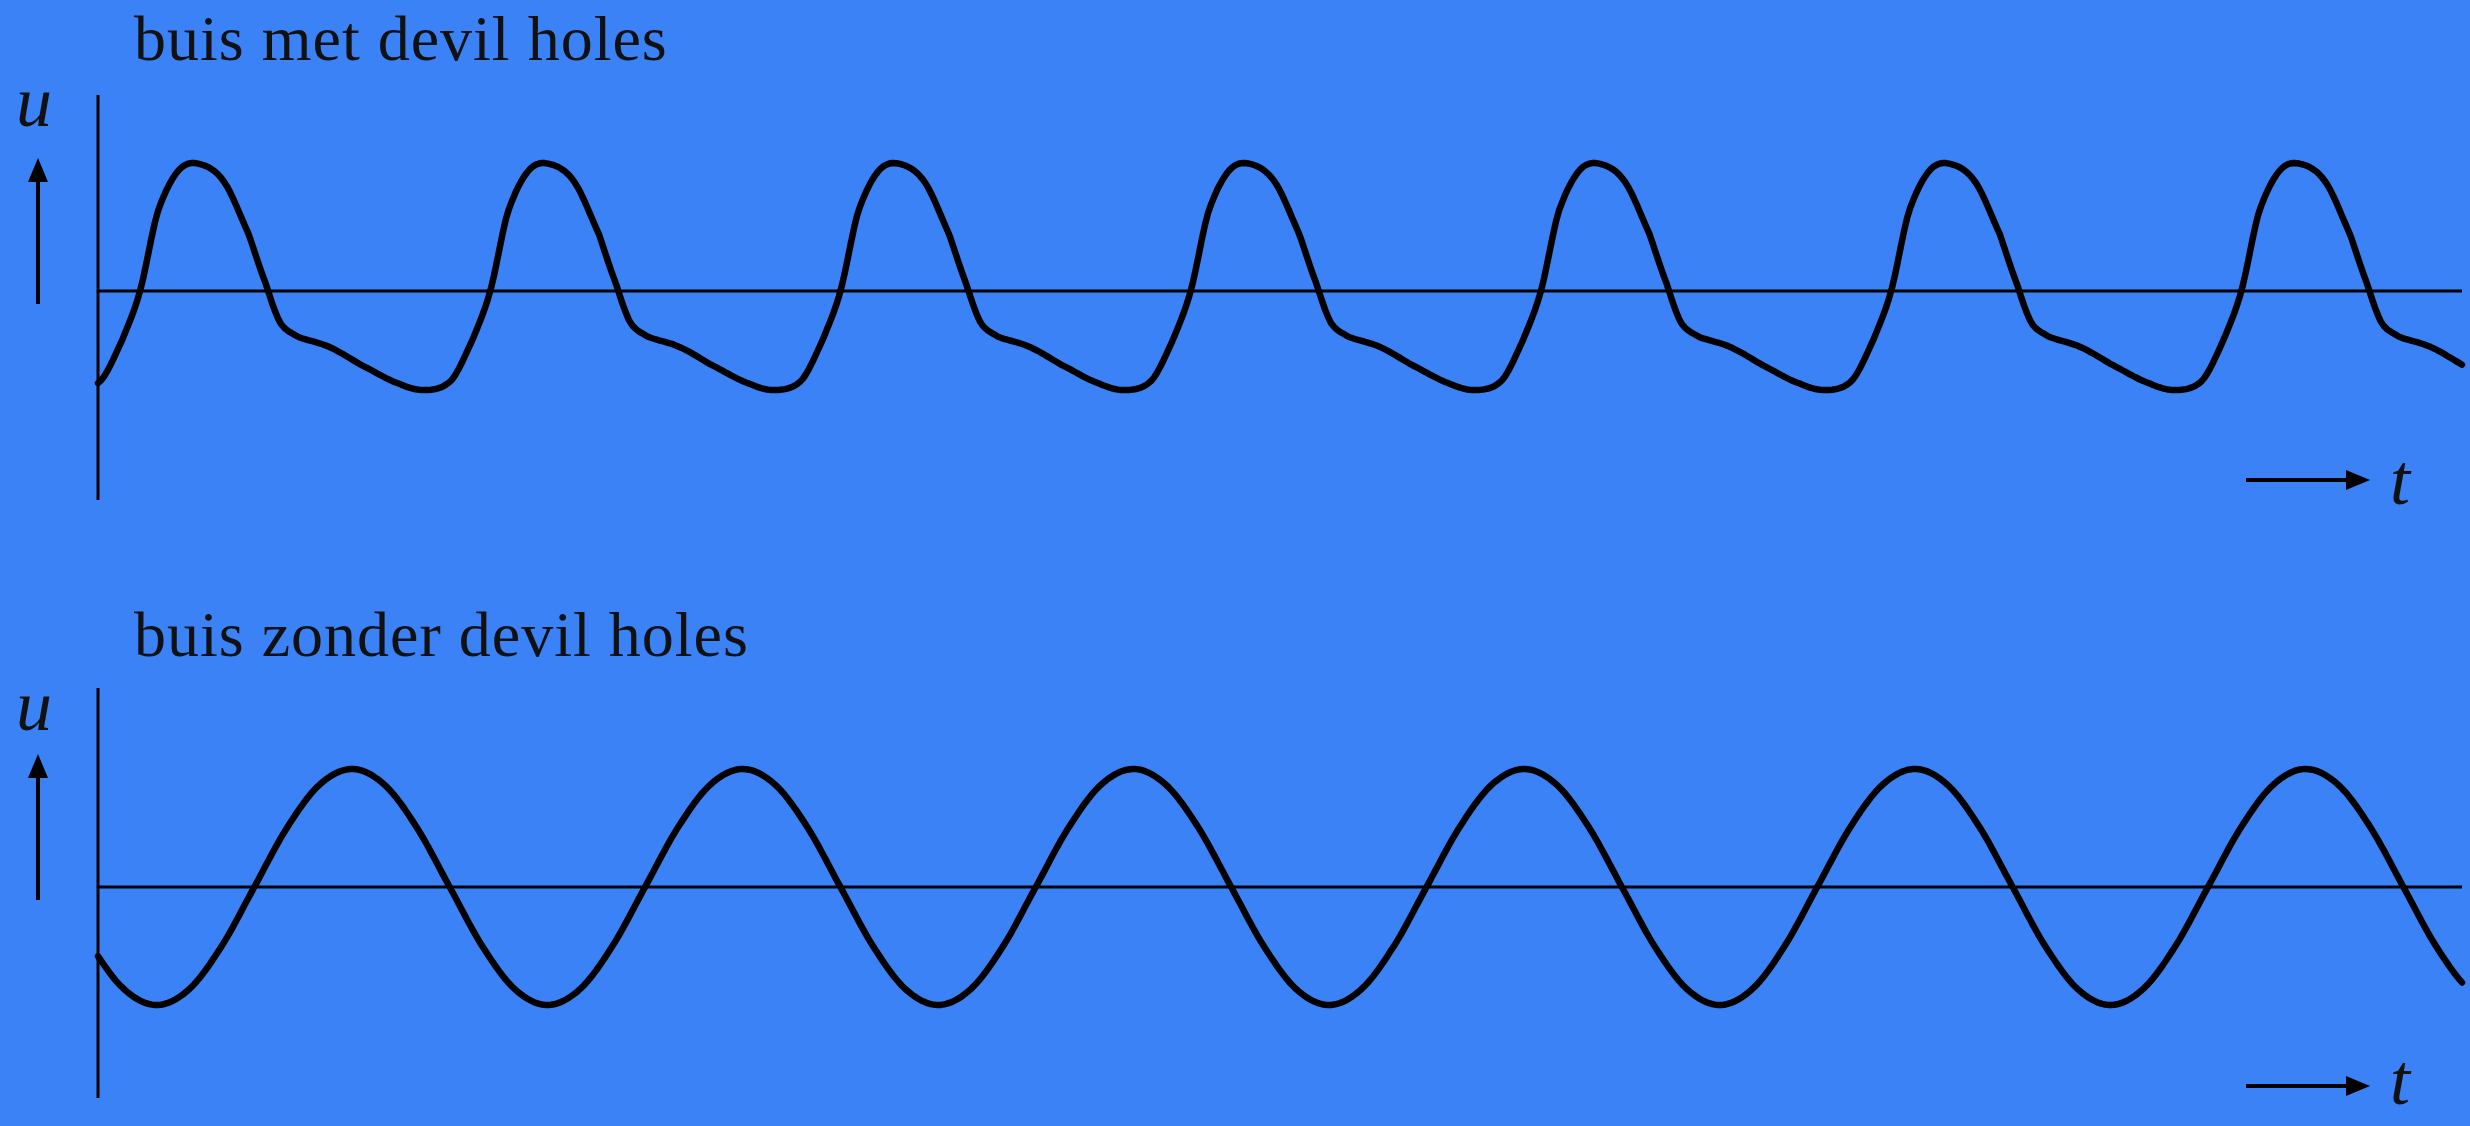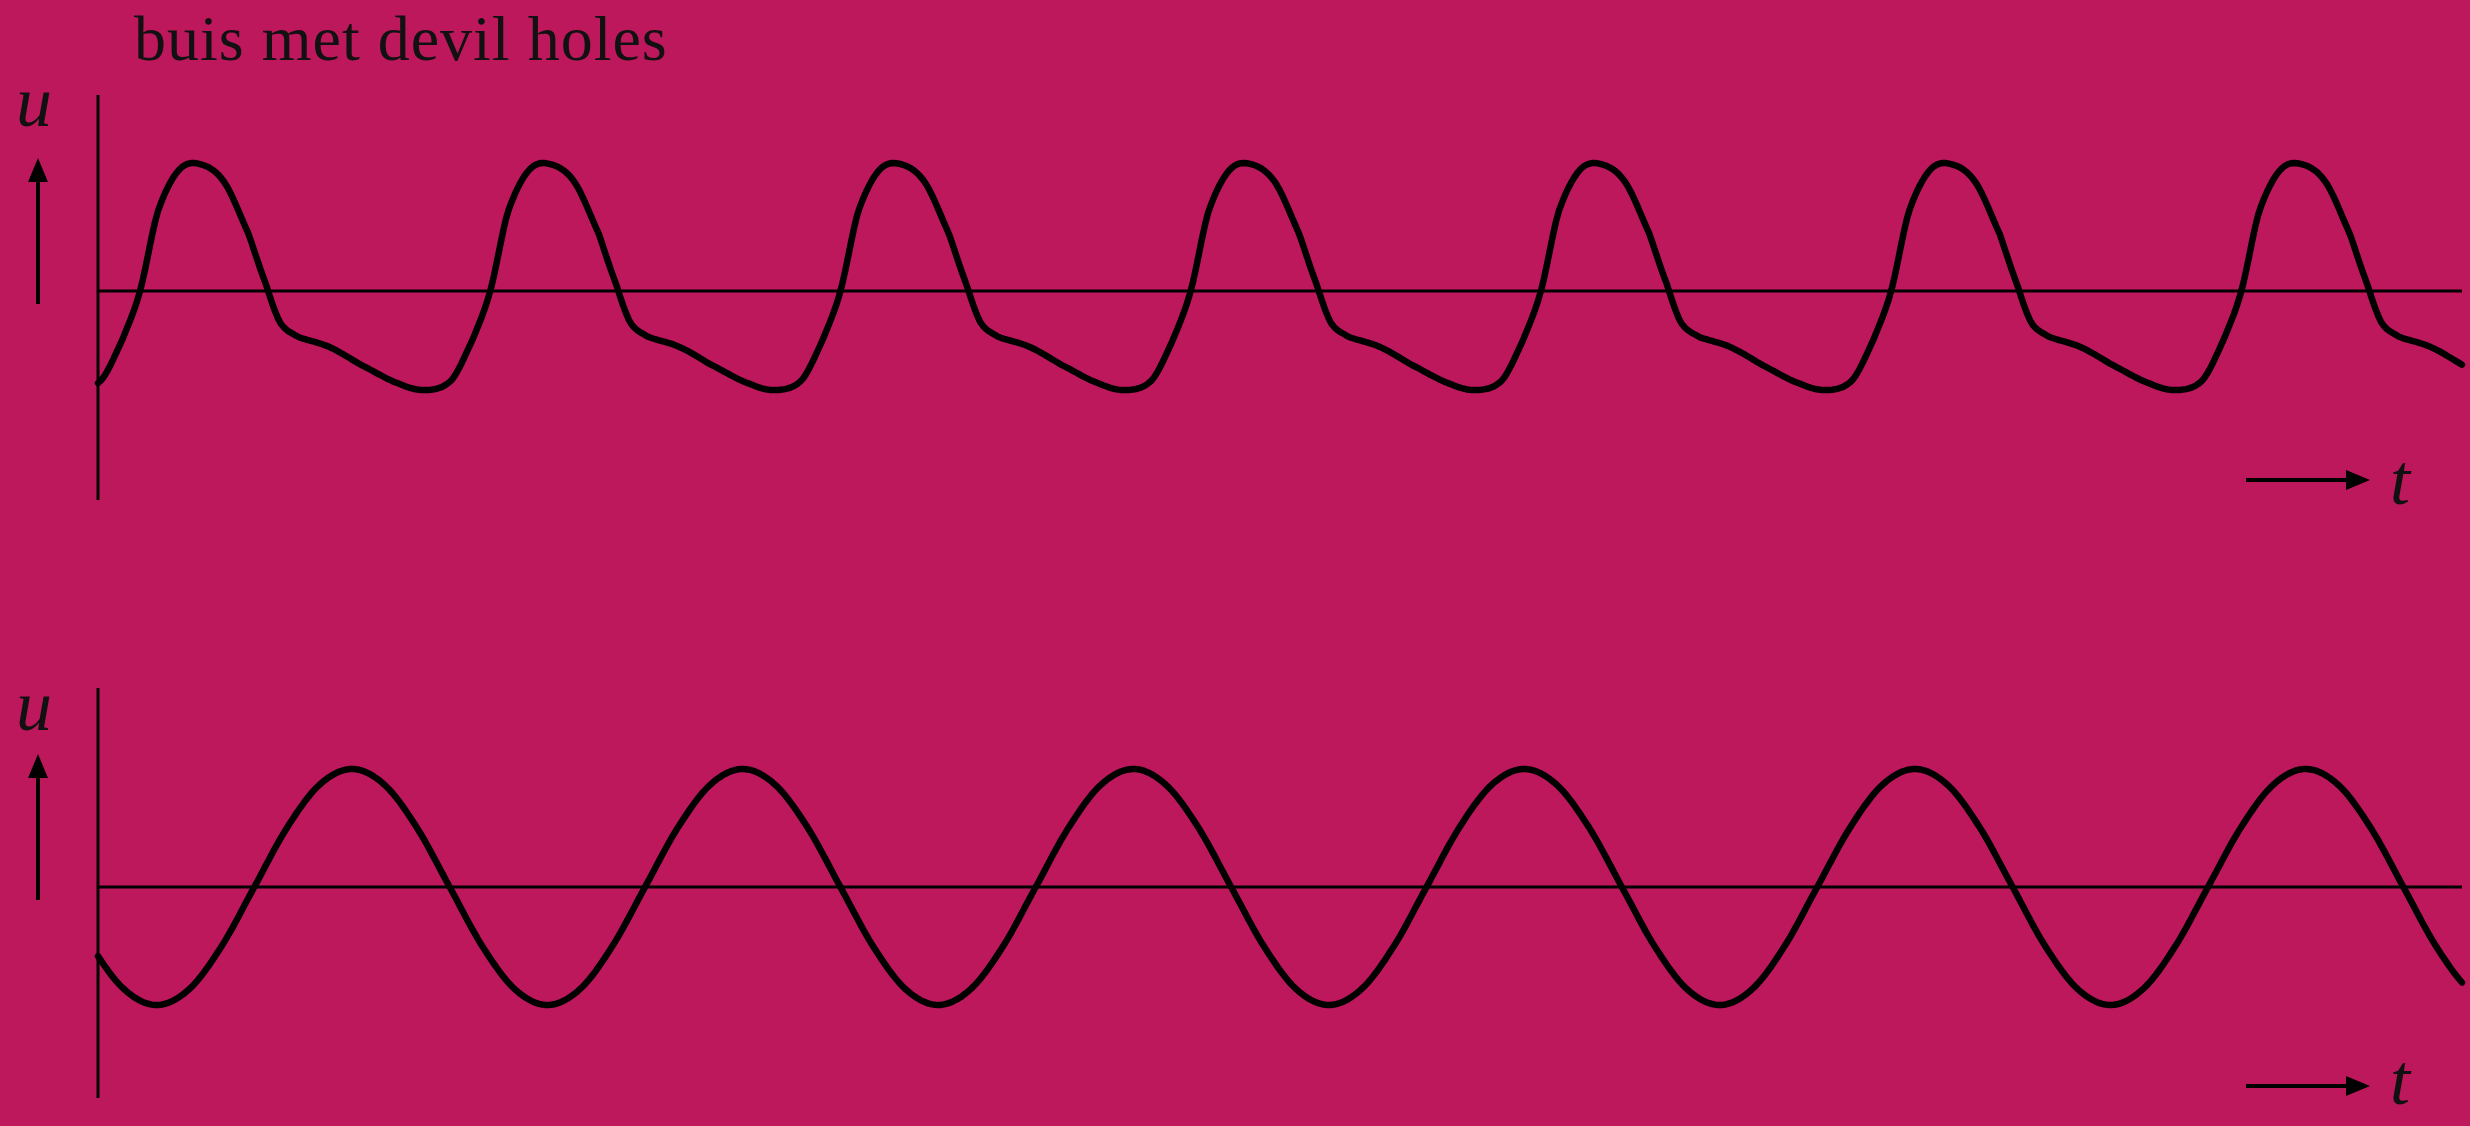--- a/index.html
+++ b/index.html
@@ -1,19 +1,19 @@
 <!DOCTYPE html>
 <html><head>
 <meta charset="utf-8">
 <style>
   html,body{margin:0;padding:0;background:#ffffff;}
   .page{
     position:relative;
     width:2470px;height:1126px;
-    background:#be185d;
+    background:#3b82f6;
     font-family:"Liberation Serif", serif;
     overflow:hidden;
   }
   .plot-svg{position:absolute;left:0;top:0;width:2470px;height:1126px;}
   .chart-title{
     position:absolute;
     font-size:64px;
     color:#111111;
     letter-spacing:1px;
     white-space:nowrap;
@@ -51,16 +51,17 @@
       <polygon points="38,754 28,778 48,778" fill="#000000"></polygon>
       <line x1="2246" y1="1086" x2="2352" y2="1086" stroke="#000000" stroke-width="4"></line>
       <polygon points="2370,1086 2346,1076 2346,1096" fill="#000000"></polygon>
       <path d="M98.0 956.1 L101.0 960.6 L104.0 965.0 L107.0 969.2 L110.0 973.3 L113.0 977.2 L116.0 980.8 L119.0 984.2 L122.0 987.2 L125.0 990.0 L128.0 992.6 L131.0 994.9 L134.0 997.1 L137.0 998.9 L140.0 1000.6 L143.0 1002.0 L146.0 1003.2 L149.0 1004.0 L152.0 1004.6 L155.0 1005.0 L158.0 1005.0 L161.0 1004.7 L164.0 1004.1 L167.0 1003.2 L170.0 1002.1 L173.0 1000.7 L176.0 999.1 L179.0 997.2 L182.0 995.1 L185.0 992.8 L188.0 990.2 L191.0 987.5 L194.0 984.4 L197.0 981.0 L200.0 977.4 L203.0 973.6 L206.0 969.5 L209.0 965.3 L212.0 960.9 L215.0 956.4 L218.0 951.8 L221.0 947.2 L224.0 942.4 L227.0 937.4 L230.0 932.2 L233.0 926.8 L236.0 921.3 L239.0 915.7 L242.0 910.0 L245.0 904.3 L248.0 898.7 L251.0 893.1 L254.0 887.5 L257.0 882.1 L260.0 876.5 L263.0 870.8 L266.0 865.1 L269.0 859.5 L272.0 853.8 L275.0 848.3 L278.0 842.9 L281.0 837.6 L284.0 832.6 L287.0 827.8 L290.0 823.1 L293.0 818.5 L296.0 813.9 L299.0 809.5 L302.0 805.3 L305.0 801.2 L308.0 797.3 L311.0 793.7 L314.0 790.2 L317.0 787.1 L320.0 784.3 L323.0 781.7 L326.0 779.4 L329.0 777.2 L332.0 775.3 L335.0 773.6 L338.0 772.1 L341.0 771.0 L344.0 770.1 L347.0 769.4 L350.0 769.1 L353.0 769.0 L356.0 769.3 L359.0 769.8 L362.0 770.6 L365.0 771.7 L368.0 773.1 L371.0 774.7 L374.0 776.6 L377.0 778.6 L380.0 780.9 L383.0 783.5 L386.0 786.2 L389.0 789.2 L392.0 792.5 L395.0 796.1 L398.0 799.9 L401.0 803.9 L404.0 808.2 L407.0 812.5 L410.0 817.0 L413.0 821.6 L416.0 826.2 L419.0 831.0 L422.0 836.0 L425.0 841.2 L428.0 846.5 L431.0 852.1 L434.0 857.6 L437.0 863.3 L440.0 869.0 L443.0 874.6 L446.0 880.3 L449.0 885.8 L452.0 891.3 L455.0 896.8 L458.0 902.5 L461.0 908.2 L464.0 913.8 L467.0 919.5 L470.0 925.0 L473.0 930.4 L476.0 935.7 L479.0 940.8 L482.0 945.7 L485.0 950.3 L488.0 955.0 L491.0 959.5 L494.0 963.9 L497.0 968.2 L500.0 972.3 L503.0 976.2 L506.0 979.9 L509.0 983.3 L512.0 986.5 L515.0 989.4 L518.0 992.0 L521.0 994.4 L524.0 996.5 L527.0 998.5 L530.0 1000.2 L533.0 1001.7 L536.0 1002.9 L539.0 1003.9 L542.0 1004.5 L545.0 1004.9 L548.0 1005.0 L551.0 1004.8 L554.0 1004.3 L557.0 1003.5 L560.0 1002.4 L563.0 1001.1 L566.0 999.5 L569.0 997.7 L572.0 995.6 L575.0 993.4 L578.0 990.9 L581.0 988.2 L584.0 985.2 L587.0 981.9 L590.0 978.3 L593.0 974.6 L596.0 970.6 L599.0 966.4 L602.0 962.0 L605.0 957.6 L608.0 953.0 L611.0 948.3 L614.0 943.6 L617.0 938.6 L620.0 933.5 L623.0 928.1 L626.0 922.6 L629.0 917.1 L632.0 911.4 L635.0 905.7 L638.0 900.1 L641.0 894.4 L644.0 888.9 L647.0 883.4 L650.0 877.9 L653.0 872.2 L656.0 866.5 L659.0 860.9 L662.0 855.2 L665.0 849.7 L668.0 844.2 L671.0 838.9 L674.0 833.8 L677.0 828.9 L680.0 824.2 L683.0 819.6 L686.0 815.1 L689.0 810.6 L692.0 806.3 L695.0 802.2 L698.0 798.3 L701.0 794.5 L704.0 791.1 L707.0 787.9 L710.0 785.0 L713.0 782.3 L716.0 779.9 L719.0 777.7 L722.0 775.7 L725.0 774.0 L728.0 772.5 L731.0 771.2 L734.0 770.3 L737.0 769.5 L740.0 769.1 L743.0 769.0 L746.0 769.2 L749.0 769.7 L752.0 770.4 L755.0 771.4 L758.0 772.7 L761.0 774.3 L764.0 776.1 L767.0 778.1 L770.0 780.3 L773.0 782.8 L776.0 785.5 L779.0 788.4 L782.0 791.7 L785.0 795.2 L788.0 799.0 L791.0 802.9 L794.0 807.1 L797.0 811.4 L800.0 815.9 L803.0 820.4 L806.0 825.1 L809.0 829.8 L812.0 834.7 L815.0 839.9 L818.0 845.2 L821.0 850.7 L824.0 856.3 L827.0 861.9 L830.0 867.6 L833.0 873.2 L836.0 878.9 L839.0 884.4 L842.0 889.9 L845.0 895.5 L848.0 901.1 L851.0 906.8 L854.0 912.4 L857.0 918.1 L860.0 923.6 L863.0 929.1 L866.0 934.4 L869.0 939.6 L872.0 944.5 L875.0 949.2 L878.0 953.8 L881.0 958.4 L884.0 962.8 L887.0 967.1 L890.0 971.3 L893.0 975.3 L896.0 979.0 L899.0 982.5 L902.0 985.7 L905.0 988.7 L908.0 991.3 L911.0 993.8 L914.0 996.0 L917.0 998.0 L920.0 999.8 L923.0 1001.3 L926.0 1002.6 L929.0 1003.6 L932.0 1004.4 L935.0 1004.8 L938.0 1005.0 L941.0 1004.9 L944.0 1004.4 L947.0 1003.7 L950.0 1002.7 L953.0 1001.4 L956.0 999.9 L959.0 998.2 L962.0 996.2 L965.0 993.9 L968.0 991.5 L971.0 988.9 L974.0 985.9 L977.0 982.7 L980.0 979.3 L983.0 975.5 L986.0 971.6 L989.0 967.4 L992.0 963.1 L995.0 958.7 L998.0 954.1 L1001.0 949.5 L1004.0 944.8 L1007.0 939.9 L1010.0 934.8 L1013.0 929.5 L1016.0 924.0 L1019.0 918.4 L1022.0 912.8 L1025.0 907.1 L1028.0 901.5 L1031.0 895.8 L1034.0 890.3 L1037.0 884.8 L1040.0 879.2 L1043.0 873.6 L1046.0 867.9 L1049.0 862.3 L1052.0 856.6 L1055.0 851.0 L1058.0 845.6 L1061.0 840.2 L1064.0 835.1 L1067.0 830.1 L1070.0 825.4 L1073.0 820.7 L1076.0 816.2 L1079.0 811.7 L1082.0 807.4 L1085.0 803.2 L1088.0 799.2 L1091.0 795.4 L1094.0 791.9 L1097.0 788.6 L1100.0 785.7 L1103.0 783.0 L1106.0 780.5 L1109.0 778.2 L1112.0 776.2 L1115.0 774.4 L1118.0 772.8 L1121.0 771.5 L1124.0 770.5 L1127.0 769.7 L1130.0 769.2 L1133.0 769.0 L1136.0 769.1 L1139.0 769.5 L1142.0 770.2 L1145.0 771.2 L1148.0 772.4 L1151.0 773.9 L1154.0 775.6 L1157.0 777.6 L1160.0 779.8 L1163.0 782.2 L1166.0 784.8 L1169.0 787.7 L1172.0 790.9 L1175.0 794.3 L1178.0 798.0 L1181.0 801.9 L1184.0 806.0 L1187.0 810.3 L1190.0 814.8 L1193.0 819.3 L1196.0 823.9 L1199.0 828.6 L1202.0 833.5 L1205.0 838.6 L1208.0 843.9 L1211.0 849.3 L1214.0 854.9 L1217.0 860.5 L1220.0 866.2 L1223.0 871.8 L1226.0 877.5 L1229.0 883.1 L1232.0 888.5 L1235.0 894.1 L1238.0 899.7 L1241.0 905.3 L1244.0 911.0 L1247.0 916.7 L1250.0 922.3 L1253.0 927.8 L1256.0 933.1 L1259.0 938.3 L1262.0 943.3 L1265.0 948.0 L1268.0 952.7 L1271.0 957.3 L1274.0 961.7 L1277.0 966.1 L1280.0 970.3 L1283.0 974.3 L1286.0 978.1 L1289.0 981.7 L1292.0 985.0 L1295.0 988.0 L1298.0 990.7 L1301.0 993.2 L1304.0 995.5 L1307.0 997.6 L1310.0 999.4 L1313.0 1001.0 L1316.0 1002.3 L1319.0 1003.4 L1322.0 1004.2 L1325.0 1004.7 L1328.0 1005.0 L1331.0 1004.9 L1334.0 1004.6 L1337.0 1003.9 L1340.0 1003.0 L1343.0 1001.8 L1346.0 1000.3 L1349.0 998.6 L1352.0 996.7 L1355.0 994.5 L1358.0 992.1 L1361.0 989.5 L1364.0 986.7 L1367.0 983.6 L1370.0 980.1 L1373.0 976.5 L1376.0 972.6 L1379.0 968.5 L1382.0 964.2 L1385.0 959.8 L1388.0 955.3 L1391.0 950.6 L1394.0 946.0 L1397.0 941.1 L1400.0 936.1 L1403.0 930.8 L1406.0 925.4 L1409.0 919.8 L1412.0 914.2 L1415.0 908.5 L1418.0 902.9 L1421.0 897.2 L1424.0 891.6 L1427.0 886.1 L1430.0 880.6 L1433.0 875.0 L1436.0 869.4 L1439.0 863.7 L1442.0 858.0 L1445.0 852.4 L1448.0 846.9 L1451.0 841.5 L1454.0 836.3 L1457.0 831.3 L1460.0 826.6 L1463.0 821.9 L1466.0 817.3 L1469.0 812.8 L1472.0 808.4 L1475.0 804.2 L1478.0 800.2 L1481.0 796.4 L1484.0 792.8 L1487.0 789.4 L1490.0 786.4 L1493.0 783.6 L1496.0 781.1 L1499.0 778.8 L1502.0 776.7 L1505.0 774.8 L1508.0 773.2 L1511.0 771.8 L1514.0 770.7 L1517.0 769.9 L1520.0 769.3 L1523.0 769.0 L1526.0 769.1 L1529.0 769.4 L1532.0 770.0 L1535.0 770.9 L1538.0 772.1 L1541.0 773.5 L1544.0 775.2 L1547.0 777.1 L1550.0 779.2 L1553.0 781.6 L1556.0 784.1 L1559.0 786.9 L1562.0 790.0 L1565.0 793.4 L1568.0 797.1 L1571.0 800.9 L1574.0 805.0 L1577.0 809.3 L1580.0 813.7 L1583.0 818.2 L1586.0 822.8 L1589.0 827.4 L1592.0 832.3 L1595.0 837.3 L1598.0 842.5 L1601.0 848.0 L1604.0 853.5 L1607.0 859.1 L1610.0 864.8 L1613.0 870.4 L1616.0 876.1 L1619.0 881.7 L1622.0 887.2 L1625.0 892.7 L1628.0 898.3 L1631.0 903.9 L1634.0 909.6 L1637.0 915.3 L1640.0 920.9 L1643.0 926.4 L1646.0 931.8 L1649.0 937.0 L1652.0 942.1 L1655.0 946.9 L1658.0 951.5 L1661.0 956.1 L1664.0 960.6 L1667.0 965.0 L1670.0 969.3 L1673.0 973.3 L1676.0 977.2 L1679.0 980.8 L1682.0 984.2 L1685.0 987.3 L1688.0 990.0 L1691.0 992.6 L1694.0 994.9 L1697.0 997.1 L1700.0 999.0 L1703.0 1000.6 L1706.0 1002.0 L1709.0 1003.2 L1712.0 1004.0 L1715.0 1004.6 L1718.0 1005.0 L1721.0 1005.0 L1724.0 1004.7 L1727.0 1004.1 L1730.0 1003.2 L1733.0 1002.1 L1736.0 1000.7 L1739.0 999.1 L1742.0 997.2 L1745.0 995.1 L1748.0 992.7 L1751.0 990.2 L1754.0 987.4 L1757.0 984.4 L1760.0 981.0 L1763.0 977.4 L1766.0 973.6 L1769.0 969.5 L1772.0 965.3 L1775.0 960.9 L1778.0 956.4 L1781.0 951.8 L1784.0 947.1 L1787.0 942.3 L1790.0 937.3 L1793.0 932.1 L1796.0 926.7 L1799.0 921.2 L1802.0 915.6 L1805.0 909.9 L1808.0 904.3 L1811.0 898.6 L1814.0 893.0 L1817.0 887.5 L1820.0 882.0 L1823.0 876.4 L1826.0 870.8 L1829.0 865.1 L1832.0 859.4 L1835.0 853.8 L1838.0 848.3 L1841.0 842.9 L1844.0 837.6 L1847.0 832.5 L1850.0 827.7 L1853.0 823.0 L1856.0 818.4 L1859.0 813.9 L1862.0 809.5 L1865.0 805.2 L1868.0 801.2 L1871.0 797.3 L1874.0 793.6 L1877.0 790.2 L1880.0 787.1 L1883.0 784.3 L1886.0 781.7 L1889.0 779.3 L1892.0 777.2 L1895.0 775.3 L1898.0 773.6 L1901.0 772.1 L1904.0 771.0 L1907.0 770.0 L1910.0 769.4 L1913.0 769.1 L1916.0 769.0 L1919.0 769.3 L1922.0 769.8 L1925.0 770.7 L1928.0 771.7 L1931.0 773.1 L1934.0 774.7 L1937.0 776.6 L1940.0 778.7 L1943.0 781.0 L1946.0 783.5 L1949.0 786.2 L1952.0 789.2 L1955.0 792.6 L1958.0 796.1 L1961.0 800.0 L1964.0 804.0 L1967.0 808.2 L1970.0 812.6 L1973.0 817.0 L1976.0 821.6 L1979.0 826.3 L1982.0 831.0 L1985.0 836.0 L1988.0 841.2 L1991.0 846.6 L1994.0 852.1 L1997.0 857.7 L2000.0 863.4 L2003.0 869.0 L2006.0 874.7 L2009.0 880.3 L2012.0 885.8 L2015.0 891.3 L2018.0 896.9 L2021.0 902.5 L2024.0 908.2 L2027.0 913.9 L2030.0 919.5 L2033.0 925.1 L2036.0 930.5 L2039.0 935.8 L2042.0 940.8 L2045.0 945.7 L2048.0 950.4 L2051.0 955.0 L2054.0 959.5 L2057.0 964.0 L2060.0 968.2 L2063.0 972.3 L2066.0 976.2 L2069.0 979.9 L2072.0 983.4 L2075.0 986.5 L2078.0 989.4 L2081.0 992.0 L2084.0 994.4 L2087.0 996.6 L2090.0 998.5 L2093.0 1000.2 L2096.0 1001.7 L2099.0 1002.9 L2102.0 1003.9 L2105.0 1004.5 L2108.0 1004.9 L2111.0 1005.0 L2114.0 1004.8 L2117.0 1004.3 L2120.0 1003.5 L2123.0 1002.4 L2126.0 1001.1 L2129.0 999.5 L2132.0 997.7 L2135.0 995.6 L2138.0 993.3 L2141.0 990.8 L2144.0 988.1 L2147.0 985.2 L2150.0 981.9 L2153.0 978.3 L2156.0 974.5 L2159.0 970.5 L2162.0 966.3 L2165.0 962.0 L2168.0 957.5 L2171.0 952.9 L2174.0 948.3 L2177.0 943.6 L2180.0 938.6 L2183.0 933.4 L2186.0 928.1 L2189.0 922.6 L2192.0 917.0 L2195.0 911.4 L2198.0 905.7 L2201.0 900.0 L2204.0 894.4 L2207.0 888.9 L2210.0 883.4 L2213.0 877.8 L2216.0 872.2 L2219.0 866.5 L2222.0 860.8 L2225.0 855.2 L2228.0 849.6 L2231.0 844.2 L2234.0 838.9 L2237.0 833.8 L2240.0 828.9 L2243.0 824.2 L2246.0 819.6 L2249.0 815.0 L2252.0 810.6 L2255.0 806.3 L2258.0 802.2 L2261.0 798.2 L2264.0 794.5 L2267.0 791.0 L2270.0 787.9 L2273.0 785.0 L2276.0 782.3 L2279.0 779.9 L2282.0 777.7 L2285.0 775.7 L2288.0 774.0 L2291.0 772.5 L2294.0 771.2 L2297.0 770.2 L2300.0 769.5 L2303.0 769.1 L2306.0 769.0 L2309.0 769.2 L2312.0 769.7 L2315.0 770.4 L2318.0 771.4 L2321.0 772.7 L2324.0 774.3 L2327.0 776.1 L2330.0 778.1 L2333.0 780.4 L2336.0 782.8 L2339.0 785.5 L2342.0 788.5 L2345.0 791.7 L2348.0 795.2 L2351.0 799.0 L2354.0 803.0 L2357.0 807.1 L2360.0 811.5 L2363.0 815.9 L2366.0 820.5 L2369.0 825.1 L2372.0 829.8 L2375.0 834.8 L2378.0 839.9 L2381.0 845.3 L2384.0 850.7 L2387.0 856.3 L2390.0 861.9 L2393.0 867.6 L2396.0 873.3 L2399.0 878.9 L2402.0 884.5 L2405.0 889.9 L2408.0 895.5 L2411.0 901.1 L2414.0 906.8 L2417.0 912.5 L2420.0 918.1 L2423.0 923.7 L2426.0 929.1 L2429.0 934.5 L2432.0 939.6 L2435.0 944.5 L2438.0 949.2 L2441.0 953.9 L2444.0 958.4 L2447.0 962.9 L2450.0 967.2 L2453.0 971.3 L2456.0 975.3 L2459.0 979.0 L2462.0 982.5 " fill="none" stroke="#000000" stroke-width="6.5" stroke-linecap="round" stroke-linejoin="round"></path>
     </svg>
 
   <div class="chart-title title-1">buis met devil holes</div>
   <div class="axis-label ylab-1">u</div>
   <div class="axis-label xlab-1">t</div>
 
+  <div class="chart-title title-2">buis zonder devil holes</div>
   <div class="axis-label ylab-2">u</div>
   <div class="axis-label xlab-2">t</div>
 
 </div>
 
 </body></html>

